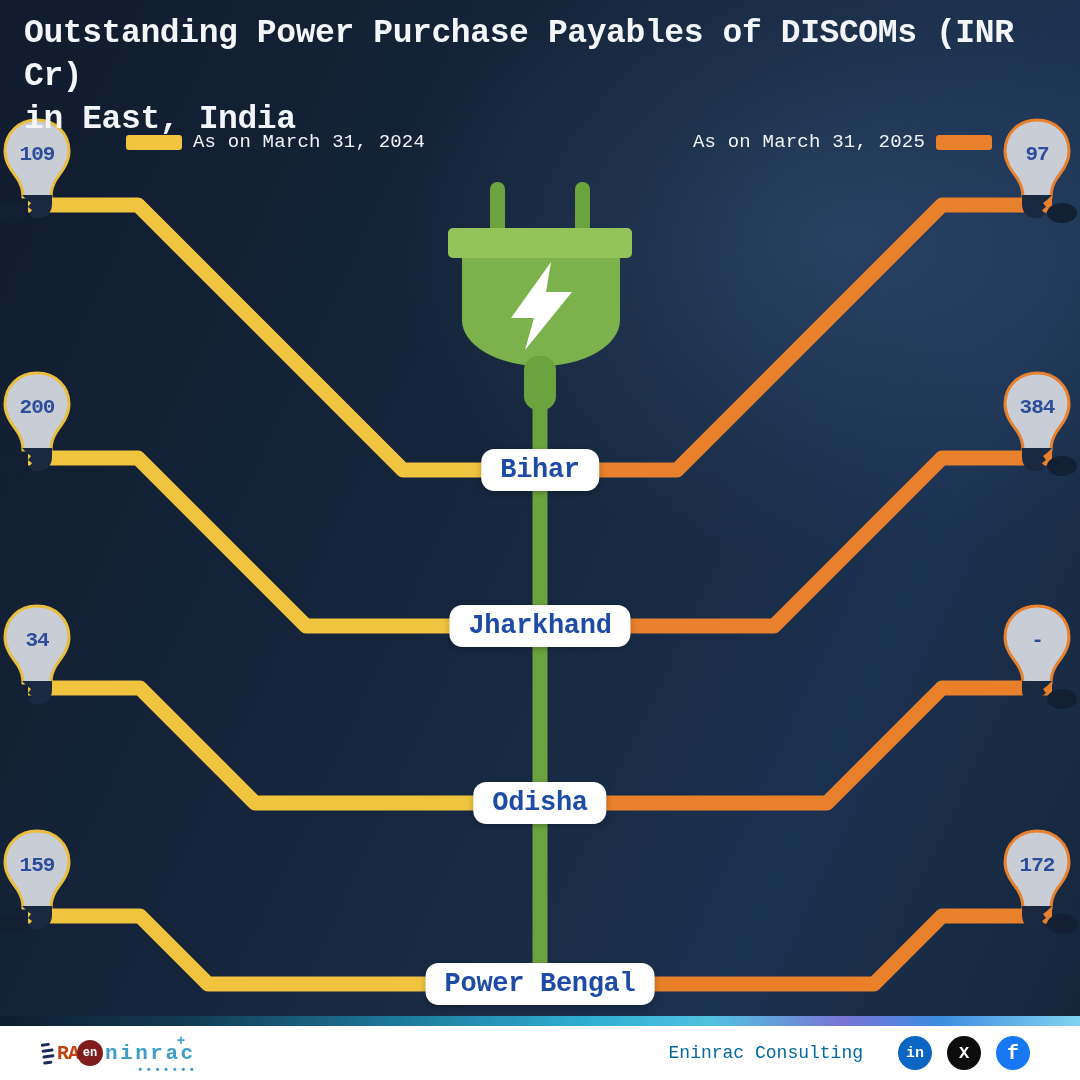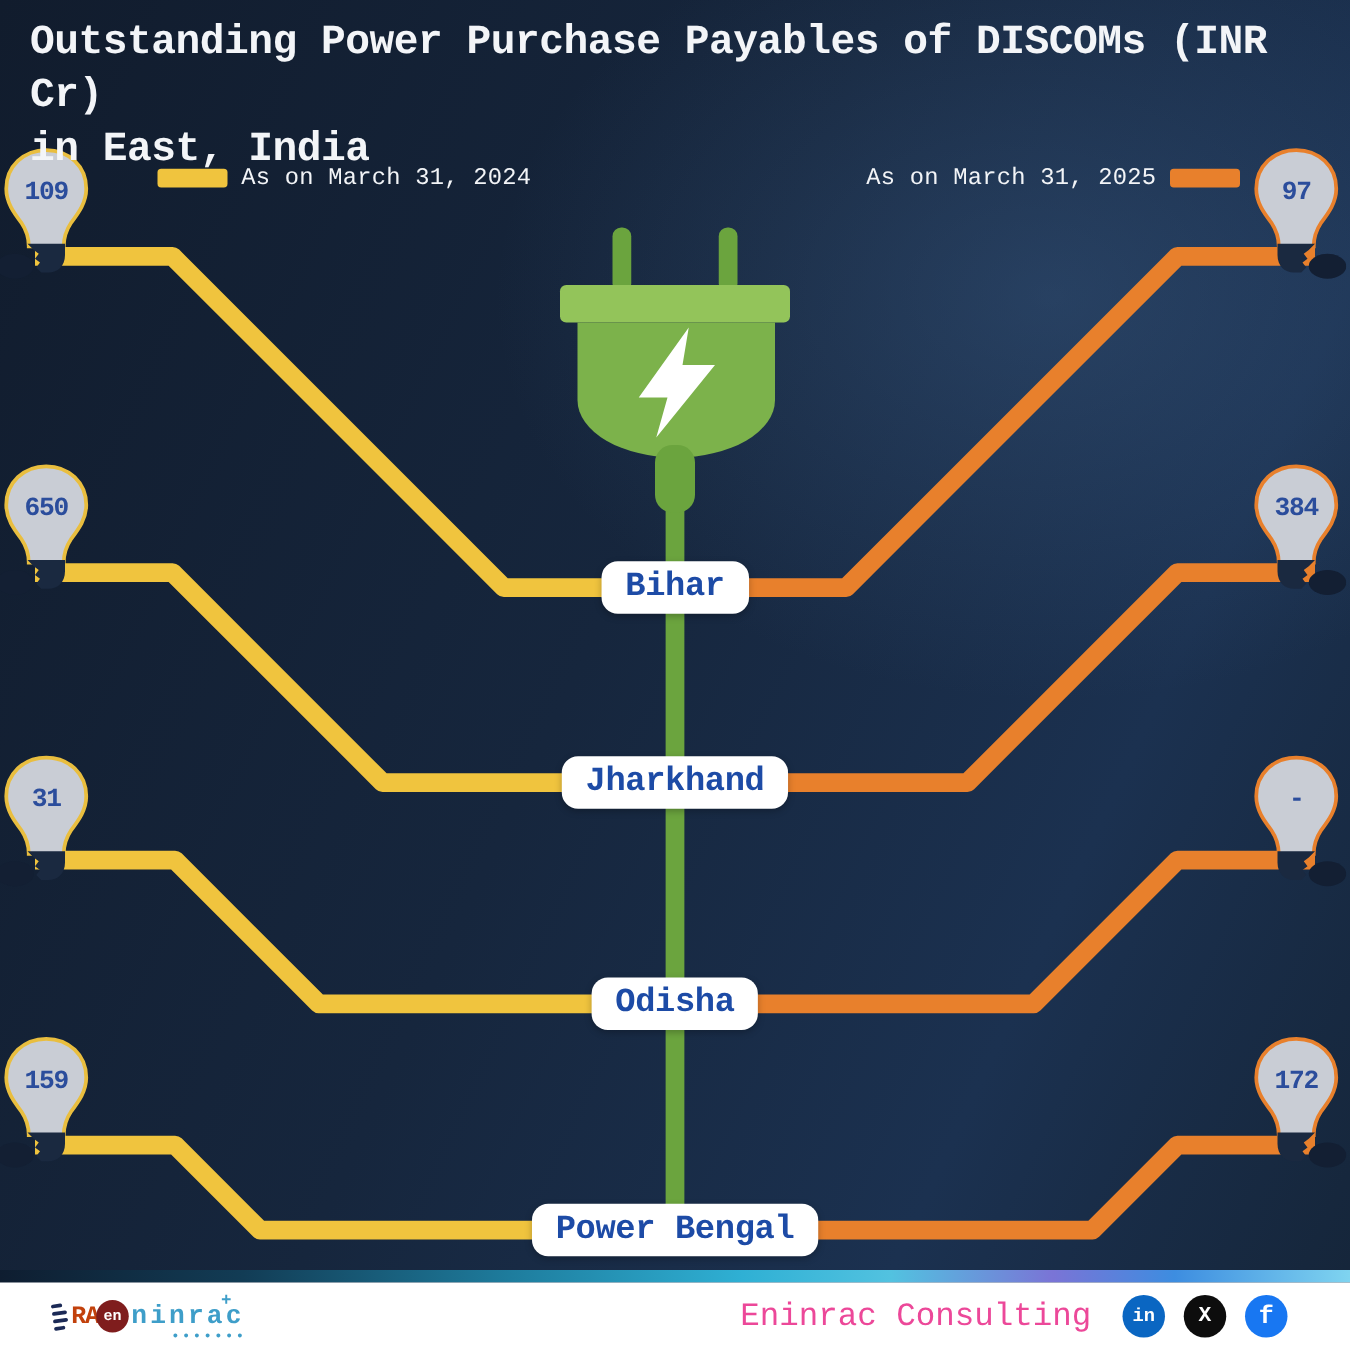--- a/index.html
+++ b/index.html
@@ -59,21 +59,21 @@
   .logo-bars i:nth-child(2){width:12px;}
   .logo-bars i:nth-child(3){width:12px;}
   .logo-bars i:nth-child(4){width:9px;}
   .logo-ra{color:#c2410c;font-size:20px;font-weight:800;letter-spacing:-1px;}
   .logo-c{width:26px;height:26px;border-radius:50%;background:#7f1d1d;display:flex;align-items:center;justify-content:center;margin-left:-2px;}
   .logo-c span{color:#fff;font-size:12px;font-weight:700;}
   .logo-rest{position:relative;color:#3e9ec9;font-size:21px;font-weight:600;letter-spacing:2.5px;margin-left:2px;}
   .logo-plus{position:absolute;right:8px;top:-9px;color:#3e9ec9;font-size:14px;font-weight:700;}
   .logo-dots{position:absolute;left:32px;bottom:-11px;color:#3e9ec9;font-size:11px;letter-spacing:2px;}
   .footer-right{margin-left:auto;margin-right:50px;display:flex;align-items:center;gap:15px;}
-  .company{color:#ec4899;font-size:26px;margin-right:10px;}
+  .company{color:#0369a1;font-size:18px;margin-right:20px;}
   .social{width:34px;height:34px;border-radius:50%;display:flex;align-items:center;justify-content:center;color:#fff;cursor:pointer;}
   .social.li{background:#0A66C2;font-size:15px;font-weight:700;}
   .social.xx{background:#0d0d0d;font-size:17px;font-weight:700;}
   .social.fb{background:#1877F2;font-size:20px;font-weight:700;}
 </style>
 </head>
 <body>
 
 <div class="poster">
 
@@ -126,29 +126,29 @@
       <path d="M25 79 h30 v9 c0 9 -6 14 -13 14 h-6 l-4 -4 3 -4 -4 -3 3 -4 -4 -3 z" fill="#1A2940"></path>
     </svg>
     <span class="bulb-value">109</span>
   </div>
   <div class="bulb" style="left:-3px;top:369px;">
     <svg viewBox="0 0 80 110" width="80" height="110">
       <ellipse cx="15" cy="97" rx="15" ry="10" fill="#131f33"></ellipse>
       <path d="M40 4 C58 4 72 17 72 35 C72 46 66 54 60 62 C56 68 54 74 54 81 L26 81 C26 74 24 68 20 62 C14 54 8 46 8 35 C8 17 22 4 40 4 Z" fill="#C9CDD5" stroke="#E9BE3F" stroke-width="3"></path>
       <path d="M25 79 h30 v9 c0 9 -6 14 -13 14 h-6 l-4 -4 3 -4 -4 -3 3 -4 -4 -3 z" fill="#1A2940"></path>
     </svg>
-    <span class="bulb-value">650</span>
+    <span class="bulb-value">200</span>
   </div>
   <div class="bulb" style="left:-3px;top:602px;">
     <svg viewBox="0 0 80 110" width="80" height="110">
       <ellipse cx="15" cy="97" rx="15" ry="10" fill="#131f33"></ellipse>
       <path d="M40 4 C58 4 72 17 72 35 C72 46 66 54 60 62 C56 68 54 74 54 81 L26 81 C26 74 24 68 20 62 C14 54 8 46 8 35 C8 17 22 4 40 4 Z" fill="#C9CDD5" stroke="#E9BE3F" stroke-width="3"></path>
       <path d="M25 79 h30 v9 c0 9 -6 14 -13 14 h-6 l-4 -4 3 -4 -4 -3 3 -4 -4 -3 z" fill="#1A2940"></path>
     </svg>
-    <span class="bulb-value">31</span>
+    <span class="bulb-value">34</span>
   </div>
   <div class="bulb" style="left:-3px;top:827px;">
     <svg viewBox="0 0 80 110" width="80" height="110">
       <ellipse cx="15" cy="97" rx="15" ry="10" fill="#131f33"></ellipse>
       <path d="M40 4 C58 4 72 17 72 35 C72 46 66 54 60 62 C56 68 54 74 54 81 L26 81 C26 74 24 68 20 62 C14 54 8 46 8 35 C8 17 22 4 40 4 Z" fill="#C9CDD5" stroke="#E9BE3F" stroke-width="3"></path>
       <path d="M25 79 h30 v9 c0 9 -6 14 -13 14 h-6 l-4 -4 3 -4 -4 -3 3 -4 -4 -3 z" fill="#1A2940"></path>
     </svg>
     <span class="bulb-value">159</span>
   </div>
 

